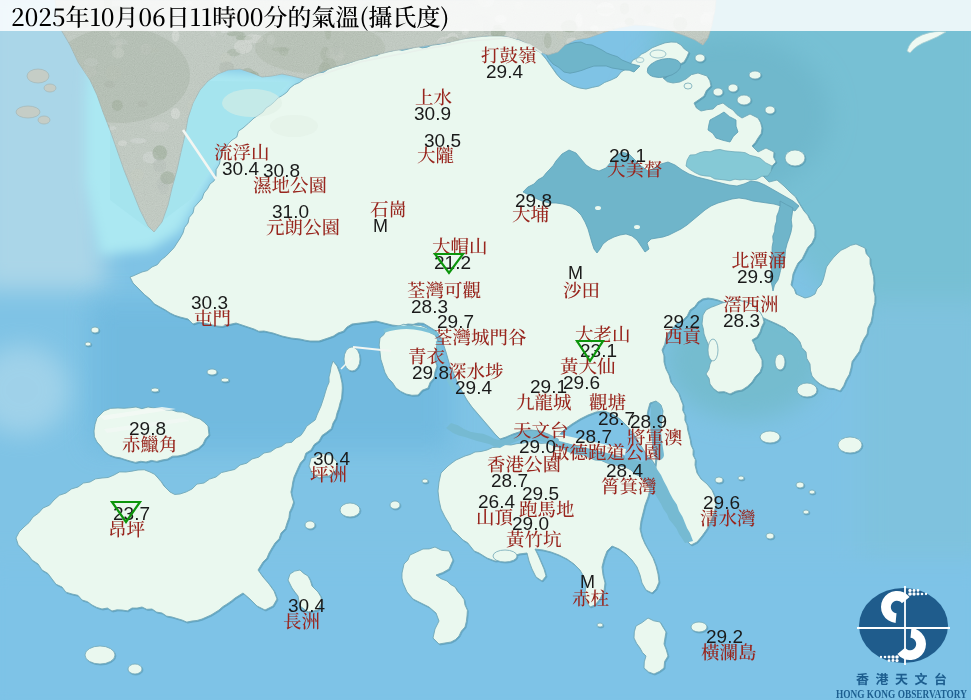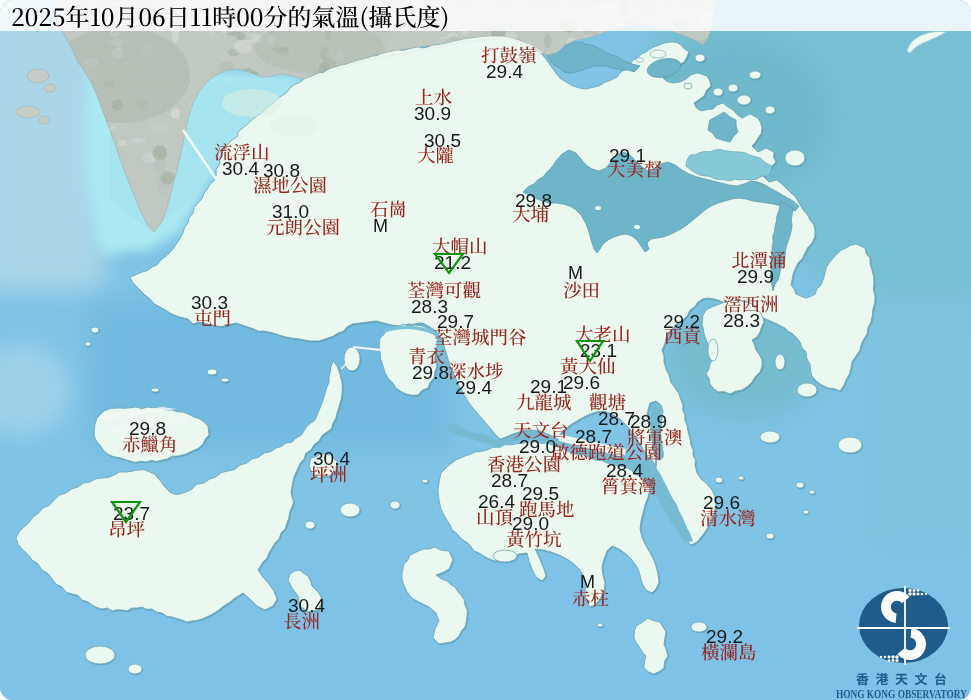--- a/index.html
+++ b/index.html
@@ -1,14 +1,14 @@
 <!DOCTYPE html>
 <html><head><meta charset="utf-8"><style>
 html,body{margin:0;padding:0;background:#fff;}
-#stage{position:relative;width:971px;height:700px;overflow:hidden;border-radius:13px;}
+#stage{position:relative;width:971px;height:700px;overflow:hidden;}
 </style></head><body>
 <div id="stage"><svg width="971" height="700" viewBox="0 0 971 700" xmlns="http://www.w3.org/2000/svg">
       <defs>
         <path id="s28" d="M171 -305C171 -492 209 -623 343 -803L323 -821C167 -668 91 -508 91 -305C91 -102 167 58 323 211L343 193C213 15 171 -118 171 -305Z"></path>
         <path id="s29" d="M204 -305C204 -118 165 14 32 193L52 211C207 58 284 -102 284 -305C284 -508 207 -668 52 -821L32 -803C162 -625 204 -492 204 -305Z"></path>
         <path id="s30" d="M284 15C407 15 521 -96 521 -367C521 -636 407 -747 284 -747C160 -747 46 -636 46 -367C46 -96 160 15 284 15ZM284 -17C211 -17 143 -98 143 -367C143 -633 211 -714 284 -714C355 -714 425 -633 425 -367C425 -99 355 -17 284 -17Z"></path>
         <path id="s31" d="M70 0 428 1V-27L304 -44L302 -231V-573L306 -731L291 -742L66 -686V-654L205 -677V-231L203 -44L70 -28Z"></path>
         <path id="s32" d="M63 0H521V-80H122C181 -142 239 -202 268 -231C426 -386 492 -459 492 -554C492 -673 423 -747 284 -747C176 -747 77 -693 63 -588C70 -567 87 -554 109 -554C133 -554 152 -568 162 -612L186 -703C209 -712 231 -715 254 -715C341 -715 393 -659 393 -558C393 -465 348 -396 241 -269C192 -212 128 -136 63 -61Z"></path>
         <path id="s35" d="M250 15C409 15 514 -76 514 -220C514 -364 420 -440 271 -440C226 -440 185 -434 144 -418L159 -651H493V-732H126L102 -386L129 -374C164 -389 201 -396 244 -396C344 -396 410 -337 410 -215C410 -88 346 -17 236 -17C205 -17 184 -21 161 -30L140 -111C132 -152 117 -166 89 -166C68 -166 51 -155 43 -134C59 -39 136 15 250 15Z"></path>
         <path id="s36" d="M295 15C427 15 521 -86 521 -223C521 -354 450 -444 327 -444C262 -444 206 -419 159 -370C185 -545 299 -681 498 -724L493 -747C224 -717 53 -514 53 -279C53 -99 145 15 295 15ZM156 -337C200 -382 245 -399 293 -399C375 -399 424 -335 424 -215C424 -85 367 -17 296 -17C207 -17 154 -114 154 -293Z"></path>

